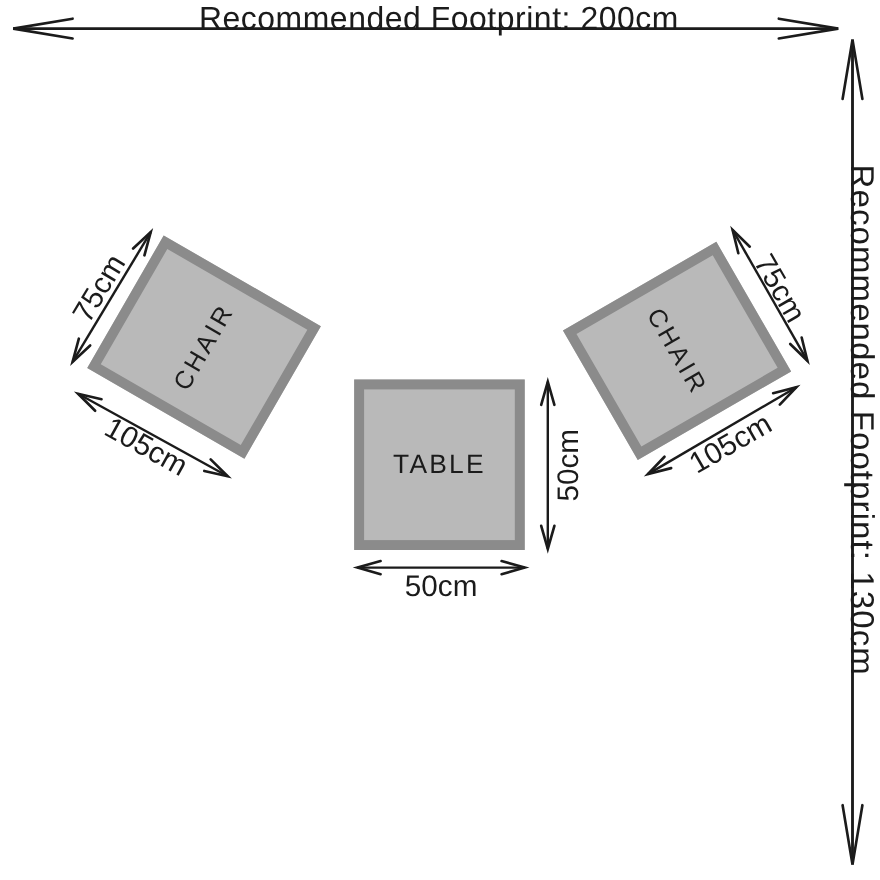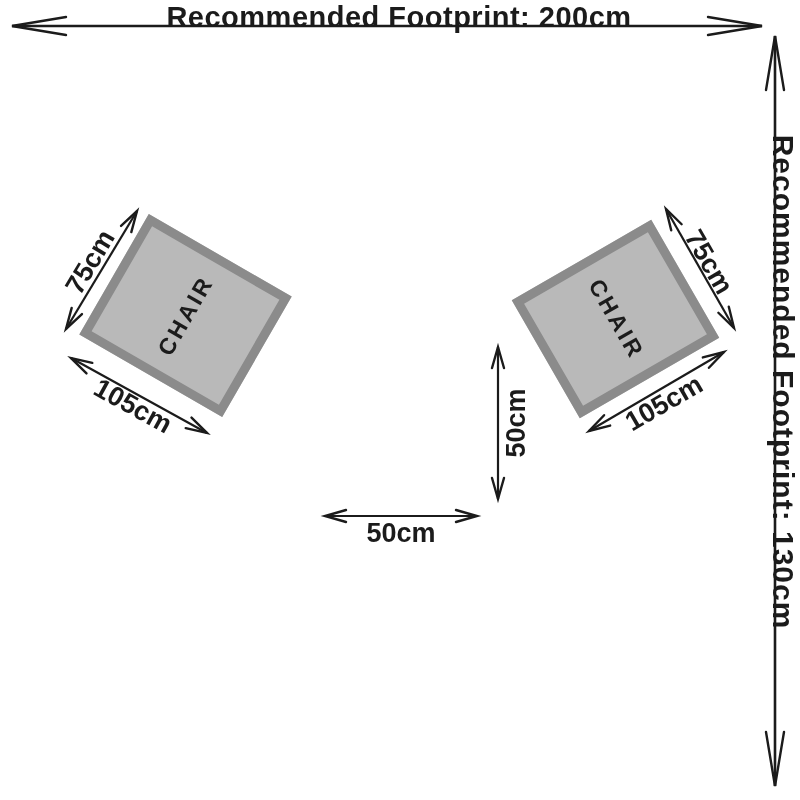--- a/index.html
+++ b/index.html
@@ -3,21 +3,21 @@
 <meta charset="utf-8">
 <style>
   html,body{margin:0;padding:0;}
   body{
     width:800px;height:800px;
     background:var(--background,#fff);
     font-family:"Liberation Sans", sans-serif;
     color:var(--line-color,#1b1b1b);
     overflow:hidden;
   }
-  .stage{position:relative;width:800px;height:562px;font-weight:bold;}
+  .stage{position:relative;width:800px;height:562px;}
   .arrows{position:absolute;left:0;top:0;}
   .arrows line{stroke:var(--line-color,#1b1b1b);fill:none;}
   .arrows line.thick{stroke-width:2.6px;}
   .arrows line.dim{stroke-width:2.2px;}
   .arrows marker path{stroke:var(--line-color,#1b1b1b);fill:none;stroke-width:2.4px;stroke-linecap:round;}
   .title{
     position:absolute;white-space:nowrap;
     font-size:29px;line-height:34px;letter-spacing:.5px;
     transform:translate(-50%,-50%);
   }
@@ -73,20 +73,23 @@
   <div class="title vert" style="left:783px;top:382px">Recommended Footprint: 130cm</div>
 
   <div class="furn" style="left:103px;top:246px;width:165px;height:139px;transform:rotate(30deg)">
     <span class="furn-label" style="transform:rotate(-90deg)">CHAIR</span>
   </div>
 
   <div class="furn" style="left:535px;top:251px;width:161px;height:136px;transform:rotate(-30deg)">
     <span class="furn-label" style="transform:rotate(90deg)">CHAIR</span>
   </div>
 
+  <div class="furn" style="left:322px;top:345px;width:155px;height:155px">
+    <span class="furn-label table-label">TABLE</span>
+  </div>
 
   <div class="dimlabel" style="left:90px;top:262px;--rot:-59deg">75cm</div>
   <div class="dimlabel" style="left:133px;top:406px;--rot:29deg">105cm</div>
 
   <div class="dimlabel" style="left:709px;top:262px;--rot:60deg">75cm</div>
   <div class="dimlabel" style="left:664px;top:403px;--rot:-30deg">105cm</div>
 
   <div class="dimlabel" style="left:401px;top:533px;--rot:0deg">50cm</div>
   <div class="dimlabel" style="left:516px;top:423px;--rot:-90deg">50cm</div>
 

